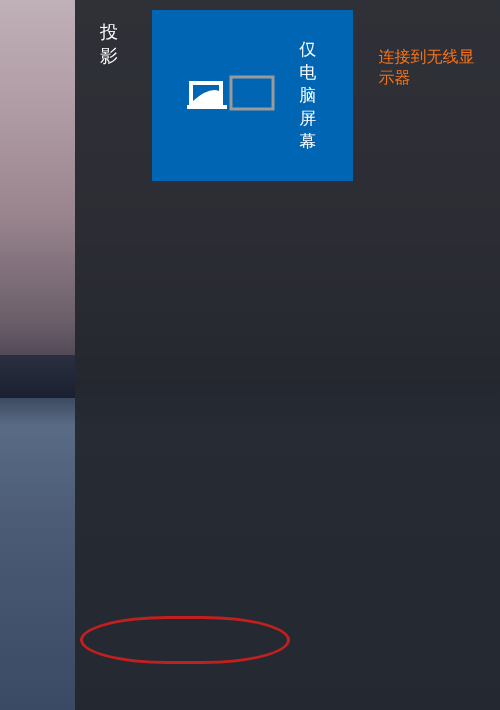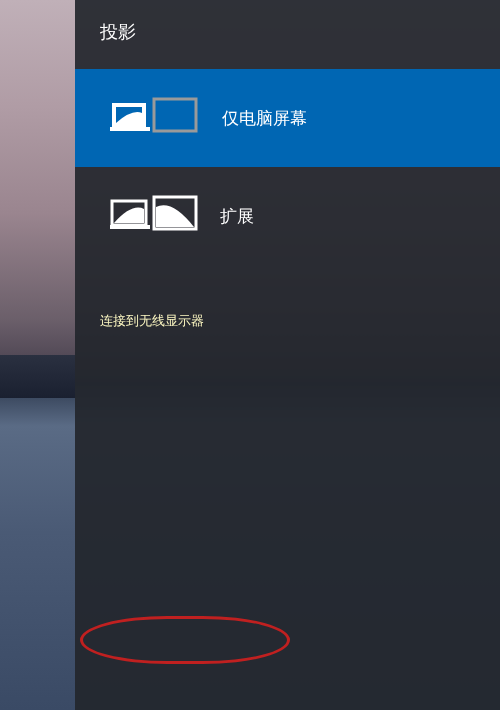--- a/index.html
+++ b/index.html
@@ -36,21 +36,21 @@
     }
     .panel {
       position: absolute;
       top: 0;
       right: 0;
       bottom: 0;
       left: 75px;
       background: rgba(35, 38, 45, 0.92);
       color: #fff;
       display: flex;
-      flex-direction: column;
+      flex-direction: row;
     }
     .panel-title {
       padding: 20px 25px 15px;
       font-size: 18px;
       font-weight: 500;
       color: #ffffff;
     }
     .options {
       display: flex;
       flex-direction: column;
@@ -72,22 +72,22 @@
       height: 42px;
       flex-shrink: 0;
     }
     .option-label {
       font-size: 17px;
       color: #ffffff;
     }
     .wireless-link {
       margin-top: 35px;
       padding: 12px 25px;
-      font-size: 13px;
-      color: #fef9c3;
+      font-size: 16px;
+      color: #f97316;
       cursor: pointer;
       width: fit-content;
     }
     .annotation-circle {
       position: absolute;
       left: 80px;
       bottom: 46px;
       width: 210px;
       height: 48px;
       border: 3px solid #c02020;
@@ -115,34 +115,20 @@
           <rect x="6" y="10" width="26" height="16" fill="#0066b3" stroke="none"></rect>
           <path d="M 6 26 L 32 26 L 32 16 Q 22 12 6 26 Z" fill="#ffffff" stroke="none"></path>
 
           <rect x="44" y="2" width="42" height="32" stroke="#9a9a9a" stroke-width="3" fill="none"></rect>
         </svg>
       </span>
       <span class="option-label">仅电脑屏幕</span>
     </div>
 
 
-    <div class="option">
-      <span class="option-icon">
-        <svg viewBox="0 0 88 42" fill="none" stroke="#ffffff" stroke-width="3">
-
-          <rect x="2" y="6" width="34" height="24" fill="none"></rect>
-          <path d="M 0 30 L 40 30 L 40 34 L 0 34 Z" fill="#ffffff" stroke="none"></path>
-          <path d="M 4 28 L 34 28 L 34 14 Q 22 8 4 28 Z" fill="#ffffff" stroke="none"></path>
-
-          <rect x="44" y="2" width="42" height="32" fill="none"></rect>
-          <path d="M 46 32 L 46 12 Q 62 4 84 32 Z" fill="#ffffff" stroke="none"></path>
-        </svg>
-      </span>
-      <span class="option-label">扩展</span>
-    </div>
 
 
   </div>
 
   <div class="wireless-link">连接到无线显示器</div>
 </div>
 
 <div class="annotation-circle"></div>
 
 </body></html>

